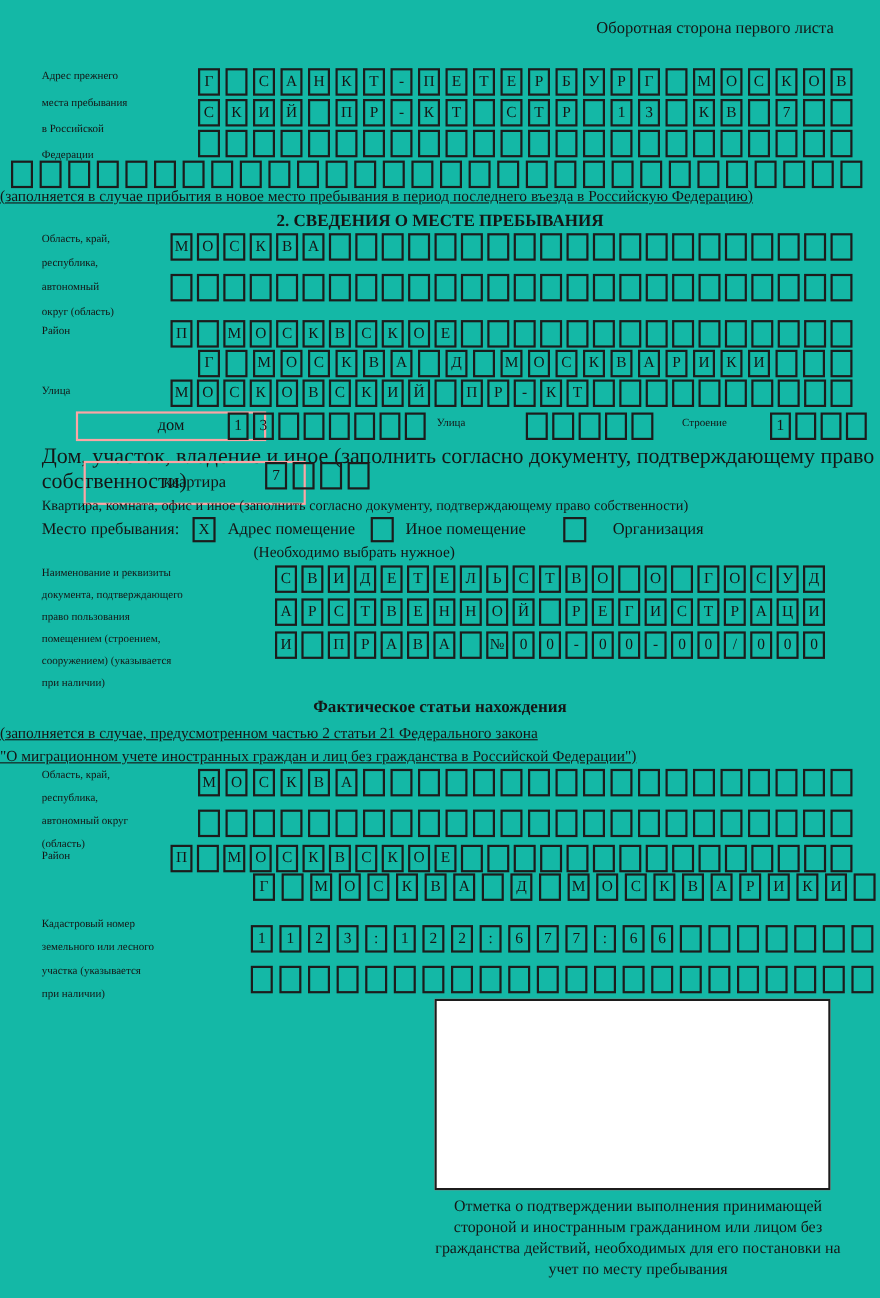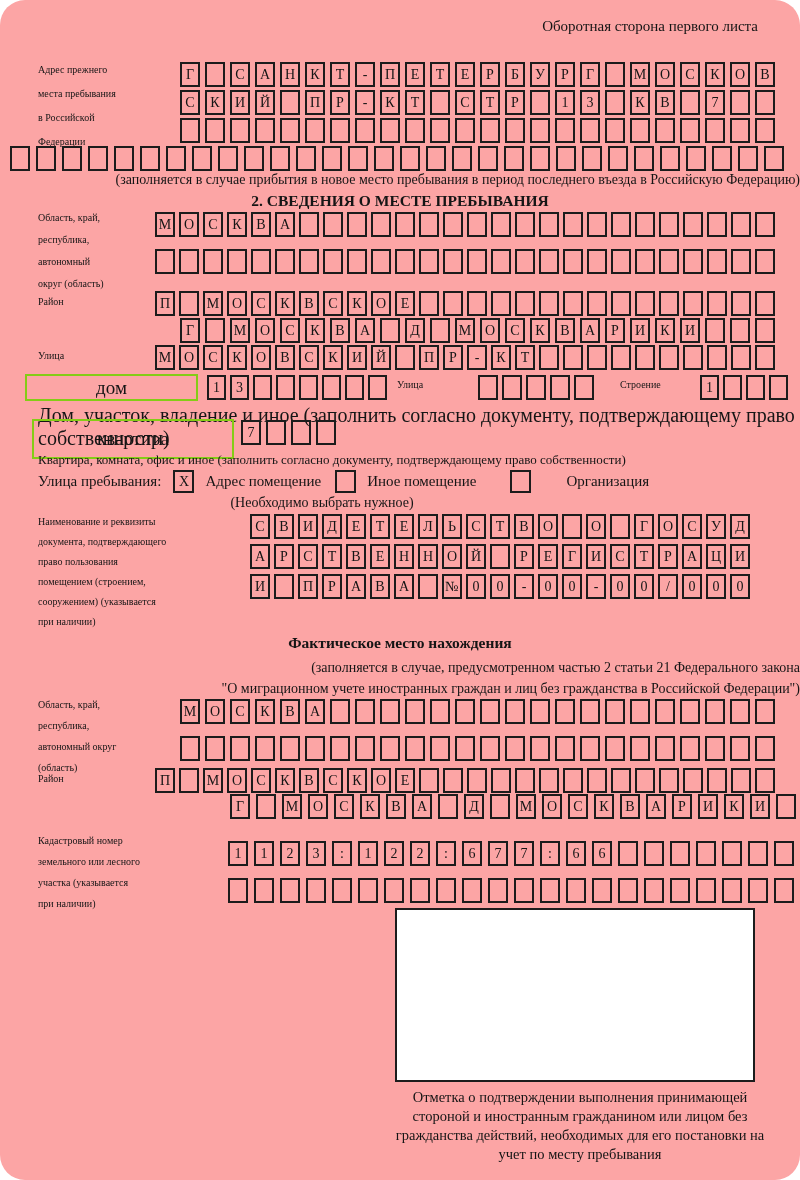--- a/index.html
+++ b/index.html
@@ -1,29 +1,29 @@
 <!DOCTYPE html>
 <html><head>
 <meta charset="utf-8">
 <style>
   html,body{margin:0;padding:0;background:#fff;}
-  .page{position:relative;width:800px;height:1180px;background:#fca5a5;overflow:hidden;
-        font-family:"Liberation Serif","DejaVu Serif",serif;color:#151515;border-radius:25px;}
+  .page{position:relative;width:800px;height:1180px;background:#14b8a6;overflow:hidden;
+        font-family:"Liberation Serif","DejaVu Serif",serif;color:#151515;}
   .lbl{position:absolute;font-size:10px;white-space:pre-line;}
   .lh24{line-height:24px}.lh22{line-height:22px}.lh21{line-height:21px}.lh20{line-height:20px}.lh19{line-height:19px}
   .note{position:absolute;font-size:14px;}
-  .center{left:0;width:800px;text-align:right;}
+  .center{left:0;width:800px;text-align:left;text-decoration:underline;}
   .title{position:absolute;left:0;width:800px;text-align:center;font-weight:bold;font-size:15.5px;}
   .cellrow{position:absolute;display:flex;gap:5px;}
   .g4{gap:4px}.g6{gap:6px}
   .cell{width:20px;height:25px;border:2px solid #1c1c1c;box-sizing:border-box;flex:none;
         display:flex;align-items:center;justify-content:center;font-size:14px;line-height:1;}
   .cw19 .cell{width:19px;}
-  .widebox{position:absolute;height:27px;border:2px solid #84cc16;box-sizing:border-box;
-        display:flex;align-items:center;justify-content:center;font-size:19px;}
+  .widebox{position:absolute;height:27px;border:2px solid #fca5a5;box-sizing:border-box;
+        display:flex;align-items:center;justify-content:center;font-size:15px;margin-left:44px;}
   .stayrow{position:absolute;display:flex;align-items:center;font-size:15px;}
   .markbox{width:21px;height:23px;border:2px solid #1c1c1c;box-sizing:border-box;flex:none;
         display:inline-flex;align-items:center;justify-content:center;font-size:14px;}
   .stampbox{position:absolute;border:2px solid #1c1c1c;box-sizing:border-box;background:#fff;}
 </style>
 </head>
 <body>
 
 <div class="page">
 
@@ -326,27 +326,27 @@
   <div class="widebox" style="left:32px;top:419px;width:202px;height:40px">квартира</div>
   <div class="cellrow" style="left:241px;top:420px">
       <span class="cell">7</span>
       <span class="cell"></span>
       <span class="cell"></span>
       <span class="cell"></span>
     </div>
   <div class="note" style="left:38px;top:452px;font-size:13px">Квартира, комната, офис и иное (заполнить согласно документу, подтверждающему право собственности)</div>
 
   <div class="stayrow" style="left:38px;top:470px">
-    <span>Улица пребывания:</span>
+    <span>Место пребывания:</span>
     <span class="markbox" style="margin-left:12px">X</span>
     <span style="margin-left:11px">Адрес помещение</span>
     <span class="markbox" style="margin-left:14px"></span>
     <span style="margin-left:11px">Иное помещение</span>
     <span class="markbox" style="margin-left:34px"></span>
-    <span style="margin-left:35px">Организация</span>
+    <span style="margin-left:24px">Организация</span>
   </div>
   <div class="note" style="left:27px;top:495px;width:590px;text-align:center">(Необходимо выбрать нужное)</div>
 
   <div class="lbl lh20" style="left:38px;top:512px">Наименование и реквизиты
 документа, подтверждающего
 право пользования
 помещением (строением,
 сооружением) (указывается
 при наличии)</div>
   <div class="cellrow g4" style="left:250px;top:514px">
@@ -412,21 +412,21 @@
       <span class="cell">0</span>
       <span class="cell">-</span>
       <span class="cell">0</span>
       <span class="cell">0</span>
       <span class="cell">/</span>
       <span class="cell">0</span>
       <span class="cell">0</span>
       <span class="cell">0</span>
     </div>
 
-  <div class="title" style="top:634px">Фактическое место нахождения</div>
+  <div class="title" style="top:634px">Фактическое статьи нахождения</div>
   <div class="note center lh21" style="top:657px;white-space:pre-line">(заполняется в случае, предусмотренном частью 2 статьи 21 Федерального закона
 "О миграционном учете иностранных граждан и лиц без гражданства в Российской Федерации")</div>
 
   <div class="lbl lh21" style="left:38px;top:694px">Область, край,
 республика,
 автономный округ
 (область)</div>
   <div class="cellrow" style="left:180px;top:699px">
       <span class="cell">М</span>
       <span class="cell">О</span>

